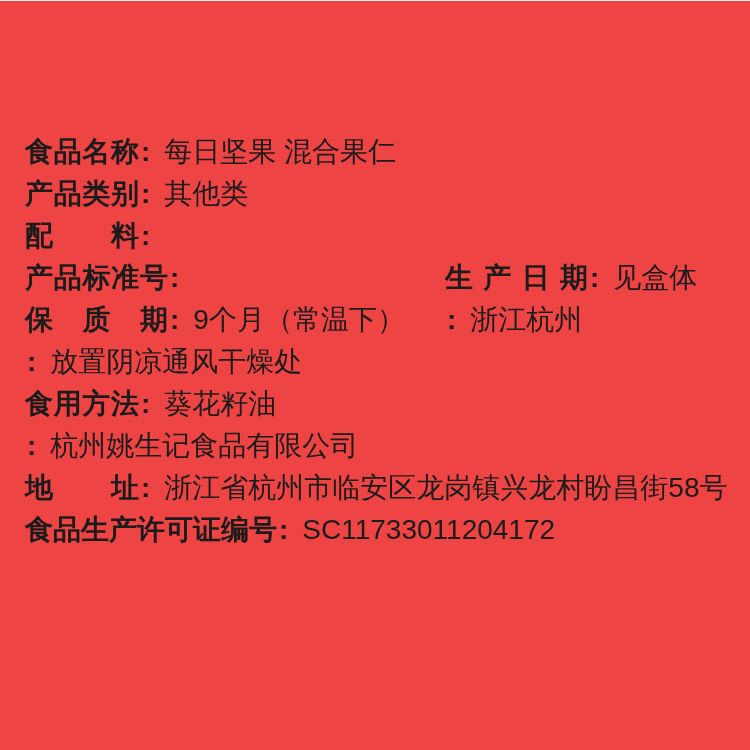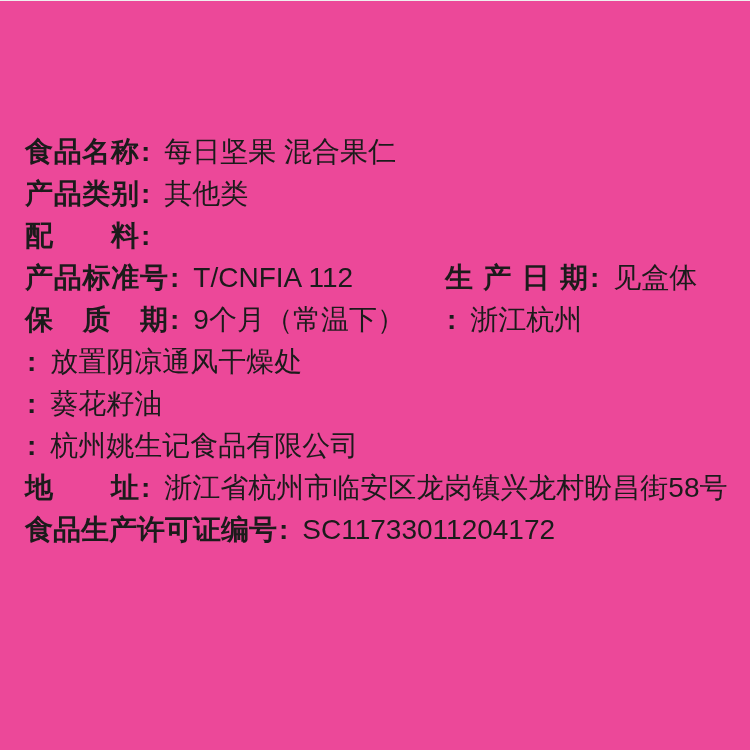--- a/index.html
+++ b/index.html
@@ -4,21 +4,21 @@
 <style>
   html, body {
     margin: 0;
     padding: 0;
     background: #ffffff;
   }
   .sheet {
     position: relative;
     width: 750px;
     height: 750px;
-    background: #ec4899;
+    background: #ef4444;
     overflow: hidden;
     font-family: "Liberation Sans", "DejaVu Sans", sans-serif;
     color: #1b1b1b;
   }
   .top-edge-line {
     position: absolute;
     top: 0; left: 0; right: 0;
     height: 1px;
     background: #efefef;
   }
@@ -96,21 +96,20 @@
           <span class="colon">:</span>
         </span>
     </div>
 
     <div class="row row2">
       <div class="cell cleft">
         <span class="lbl">
             <span class="lt w5">产品标准号</span>
             <span class="colon">:</span>
           </span>
-        <span class="val">T/CNFIA 112</span>
       </div>
       <div class="cell">
         <span class="lbl">
             <span class="lt w5">生产日期</span>
             <span class="colon">:</span>
           </span>
         <span class="val">见盒体</span>
       </div>
     </div>
 
@@ -132,20 +131,21 @@
 
     <div class="row">
       <span class="lbl">
           <span class="colon">:</span>
         </span>
       <span class="val">放置阴凉通风干燥处</span>
     </div>
 
     <div class="row">
       <span class="lbl">
+          <span class="lt w4">食用方法</span>
           <span class="colon">:</span>
         </span>
       <span class="val">葵花籽油</span>
     </div>
 
     <div class="row">
       <span class="lbl">
           <span class="colon">:</span>
         </span>
       <span class="val">杭州姚生记食品有限公司</span>

